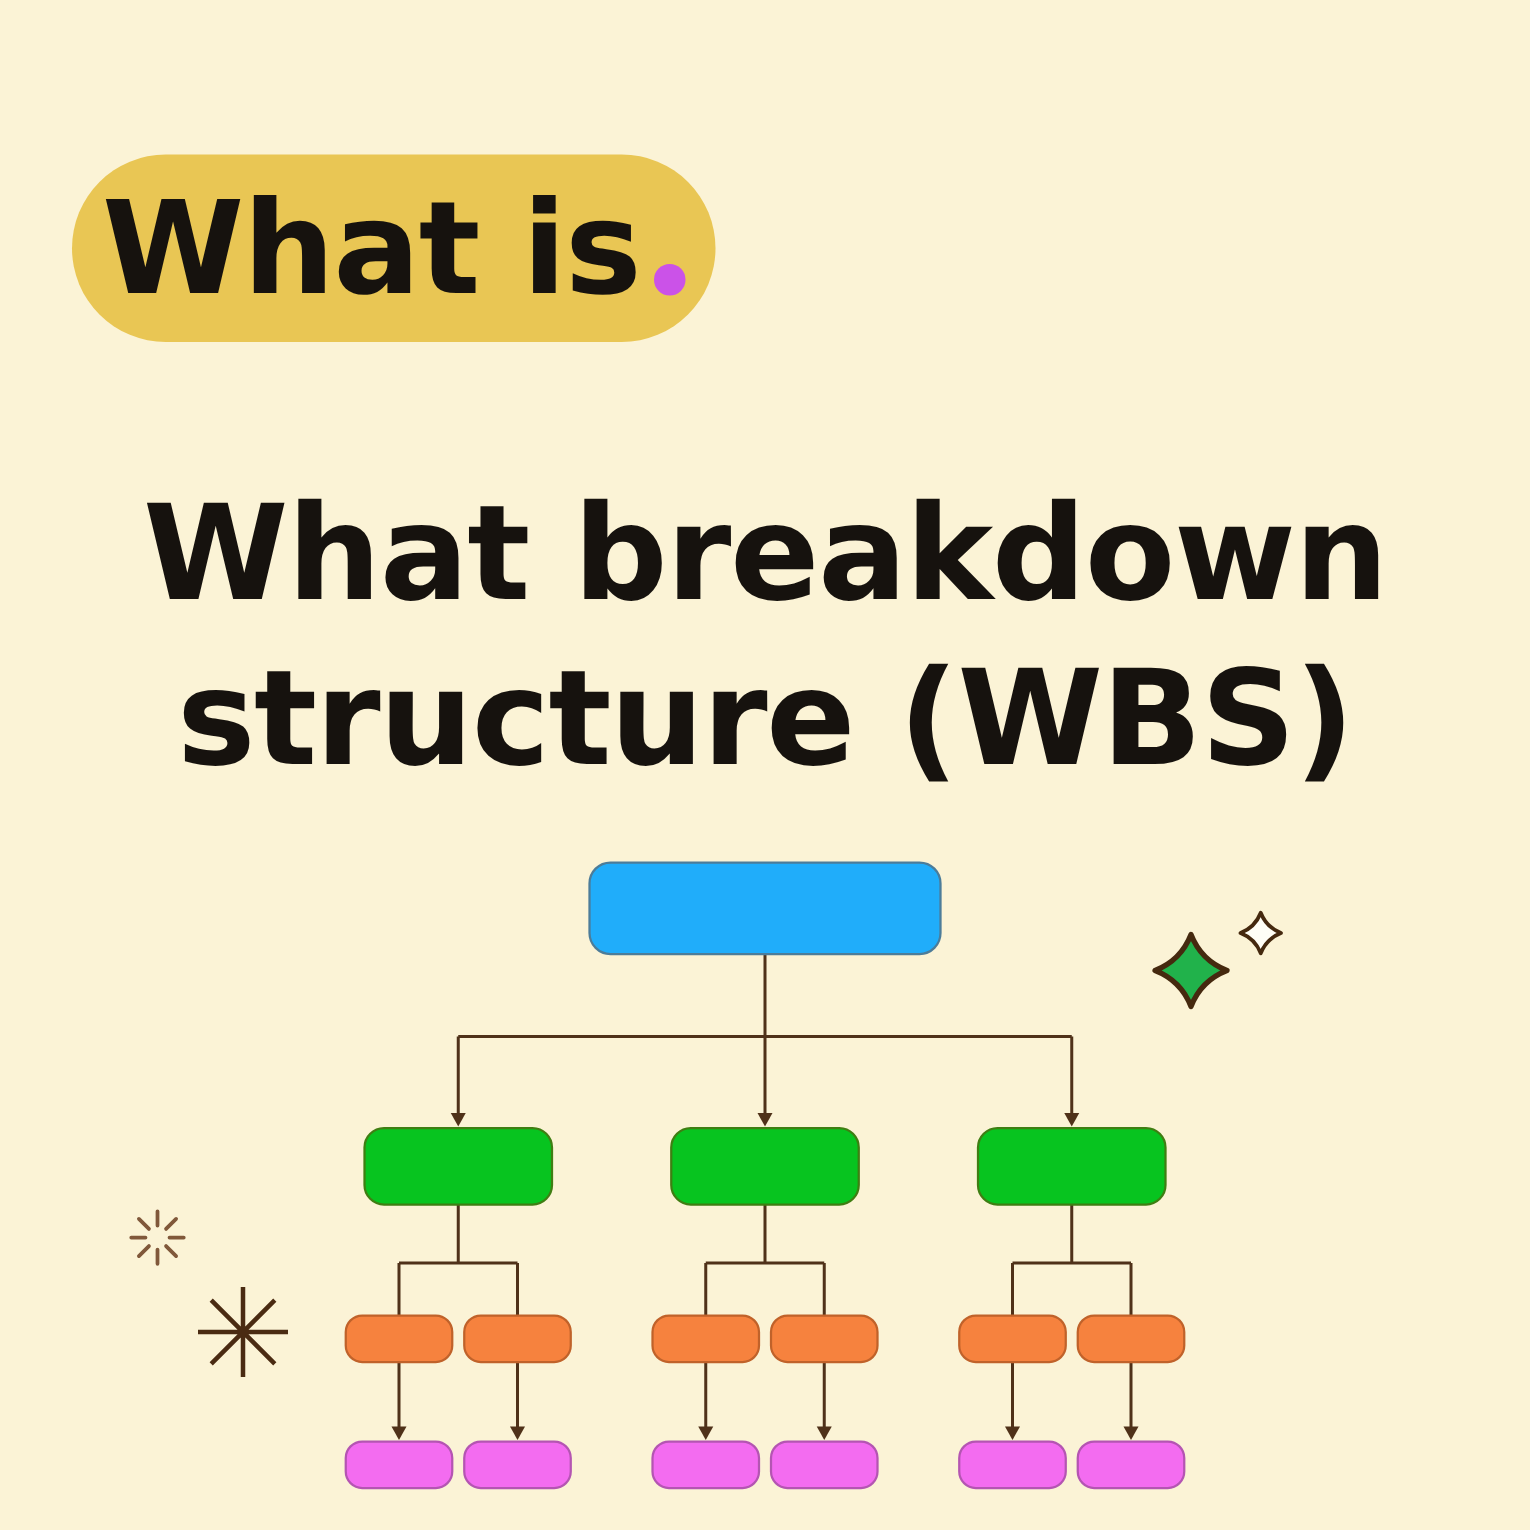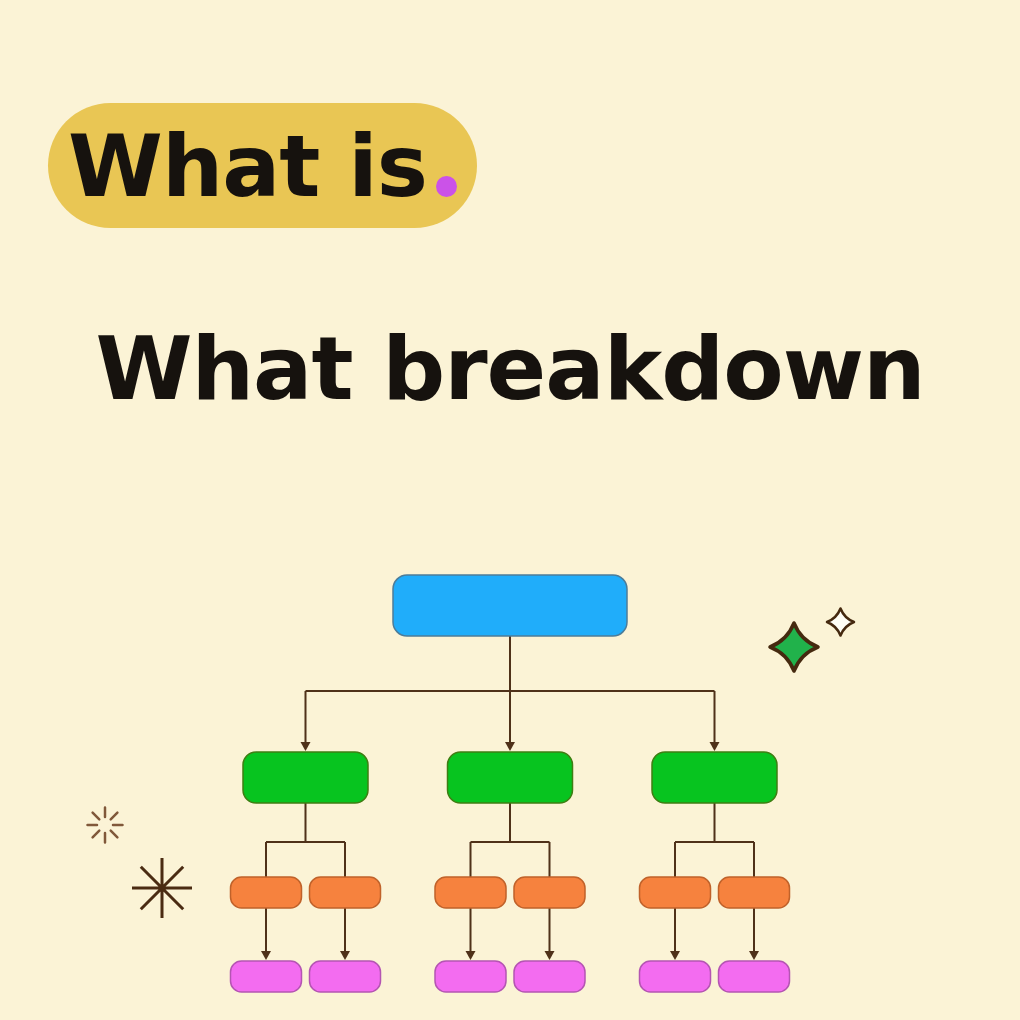--- a/index.html
+++ b/index.html
@@ -68,15 +68,16 @@
       <path d=" M162.0 918.0 L162.0 858.0 M140.8 909.2 L183.2 866.8 M132.0 888.0 L192.0 888.0 M140.8 866.8 L183.2 909.2" fill="none" stroke="#4A2B12" stroke-width="3"></path>
     </svg>
 
   <div class="badge">
     <span class="badge-label">What is</span>
     <span class="badge-dot"></span>
   </div>
 
   <h1 class="title">
     <span class="line">What breakdown</span>
+    <span class="line">structure (WBS)</span>
   </h1>
 
 </div>
 
 </body></html>

